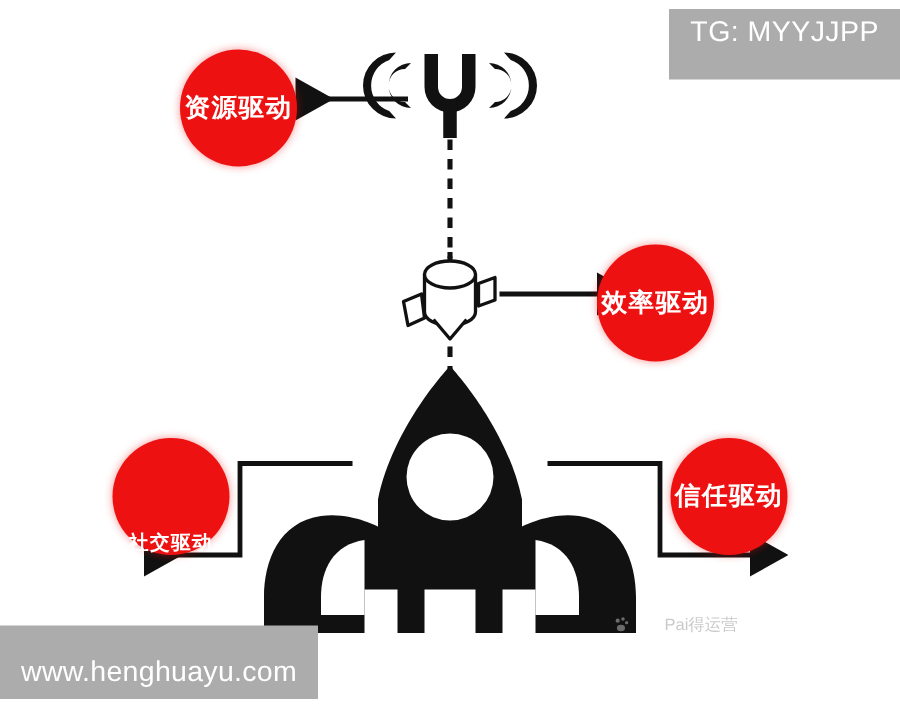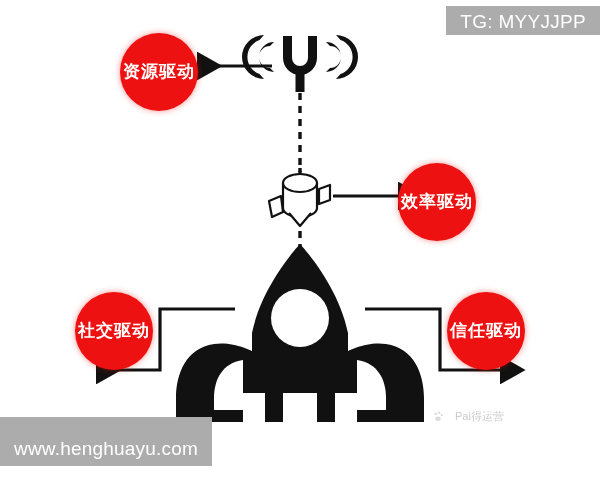--- a/index.html
+++ b/index.html
@@ -51,59 +51,60 @@
   }
   #node-efficiency {
     left: 398px; top: 163px;
     width: 78px; height: 78px;
     font-size: 17px;
     align-items: center;
   }
   #node-social {
     left: 75px; top: 292px;
     width: 78px; height: 78px;
-    font-size: 17px;
+    font-size: 13px;
+    align-items: flex-end;
   }
   #node-trust {
     left: 447px; top: 292px;
     width: 78px; height: 78px;
     font-size: 17px;
     text-align: center;
   }
   
   #tg-banner {
     position: absolute;
     right: 0;
     top: 6px;
     background: #acacac;
     color: #ffffff;
     font-size: 19px;
-    padding: 5px 14px 2px 14px;
+    padding: 5px 14px 20px 14px;
     letter-spacing: 0.3px;
     white-space: nowrap;
   }
   #url-banner {
     position: absolute;
     left: 0;
     bottom: 14px;
     background: #acacac;
     color: #ffffff;
     font-size: 19px;
     padding: 21px 14px 6px 14px;
     letter-spacing: 0.2px;
     white-space: nowrap;
   }
   
   #watermark {
     position: absolute;
-    left: 432px;
+    left: 408px;
     top: 409px;
     display: flex;
     align-items: center;
-    gap: 10px;
+    gap: 22px;
     color: #b9b9b9;
     font-size: 11px;
     opacity: 0.75;
     white-space: nowrap;
   }
   #watermark .wm-mark {
     width: 13px;
     height: 13px;
     opacity: 0.7;
   }

